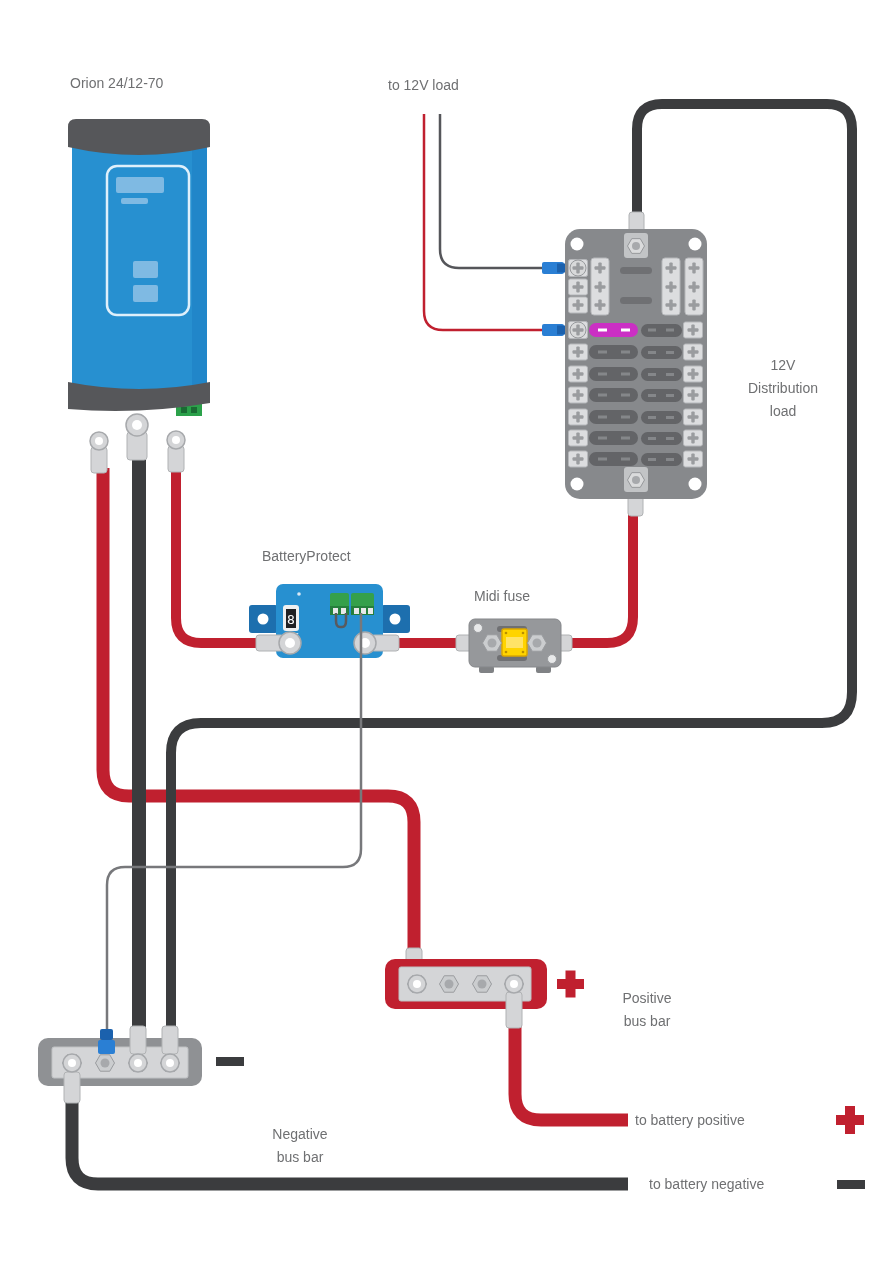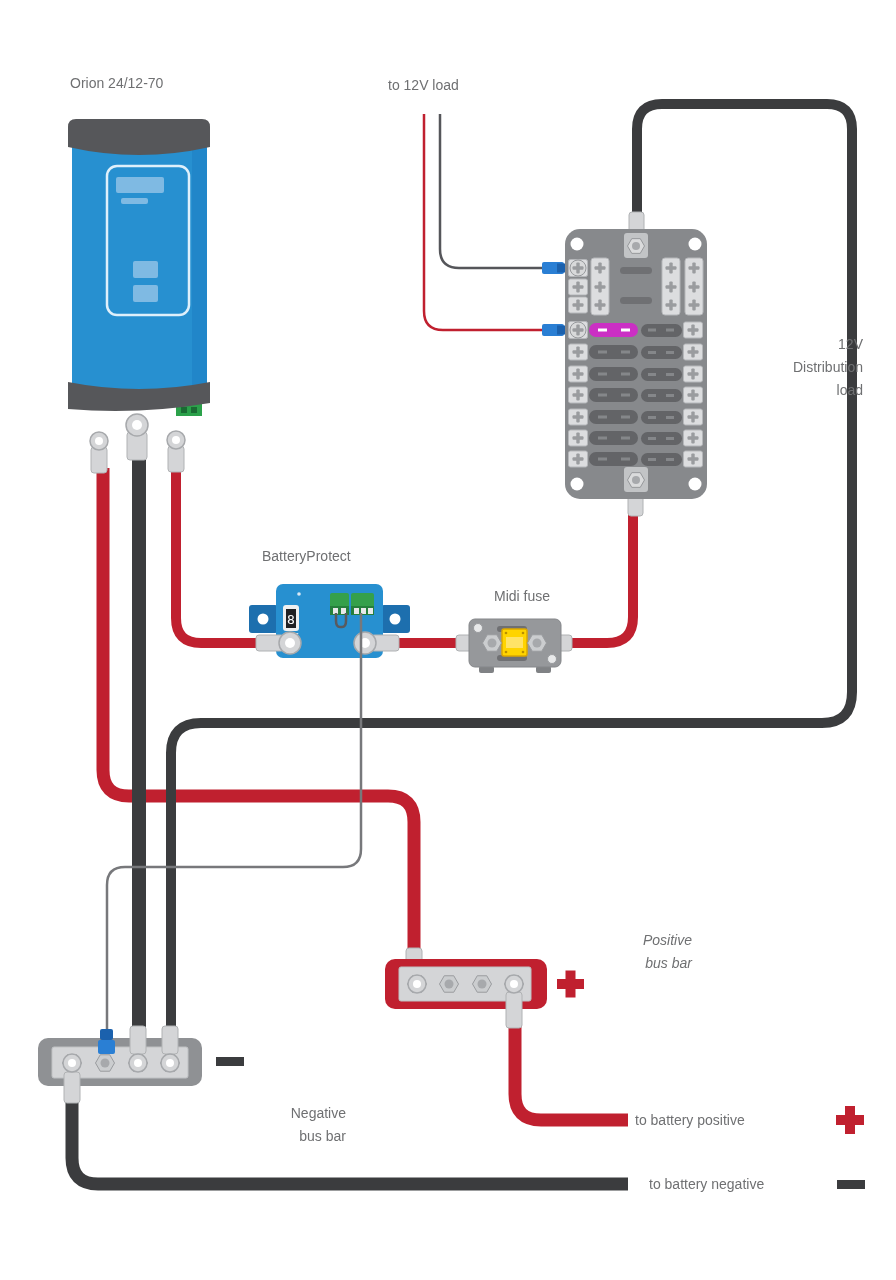--- a/index.html
+++ b/index.html
@@ -1,21 +1,21 @@
 <!DOCTYPE html>
 <html style="--wire-red: #c0202f; --wire-black: #3b3c3e; --wire-signal-gray: #77787b; --wire-load-gray: #55565a; --victron-blue: #2790d0; --victron-blue-dark: #1d6fae; --device-gray: #87898c; --cap-gray: #56575a; --terminal-green: #35a04b; --fuse-yellow: #ffd400; --fuse-magenta: #cb2fc4; --connector-blue: #2a7fd4; --lug-gray: #d4d5d7; --label-text: #6f7072;"><head>
 <meta charset="utf-8">
 <style>
   html,body{margin:0;padding:0;background:#ffffff;}
   #stage{position:relative;width:896px;height:1280px;background:#fff;overflow:hidden;
          font-family:"Liberation Sans", sans-serif;}
   #wiresvg{position:absolute;left:0;top:0;}
   .lbl{position:absolute;color:var(--label-text,#6f7072);font-size:14px;line-height:23px;
        white-space:nowrap;}
-  .lbl.center{text-align:right;white-space:normal;}
+  .lbl.center{text-align:center;white-space:normal;margin-top:21px;}
 </style>
 </head>
 <body>
 
 <div id="stage">
 
 <svg id="wiresvg" width="896" height="1280" viewBox="0 0 896 1280">
   <defs>
     <g id="cross">
       <rect x="-5.5" y="-1.7" width="11" height="3.4" rx="1" fill="#9a9c9f"></rect>
@@ -309,23 +309,23 @@
 <div class="lbl" style="left:388px;top:74px;">to 12V load</div>
 
 <div class="lbl center" style="left:703px;top:333px;width:160px;">
   <span>12V</span><br>
   <span>Distribution</span><br>
   <span>load</span>
 </div>
 
 <div class="lbl" style="left:262px;top:535px;margin-top:10px;">BatteryProtect</div>
 
-<div class="lbl" style="left:474px;top:585px;margin-left:20px;">Midi fuse</div>
-
-<div class="lbl center" style="left:602px;top:929px;width:90px;font-style:italic;">
+<div class="lbl" style="left:474px;top:585px;">Midi fuse</div>
+
+<div class="lbl center" style="left:602px;top:966px;width:90px;">
   <span>Positive</span><br>
   <span>bus bar</span>
 </div>
 
 <div class="lbl center" style="left:254px;top:1102px;width:92px;">
   <span>Negative</span><br>
   <span>bus bar</span>
 </div>
 
 <div class="lbl" style="left:635px;top:1109px;">to battery positive</div>

